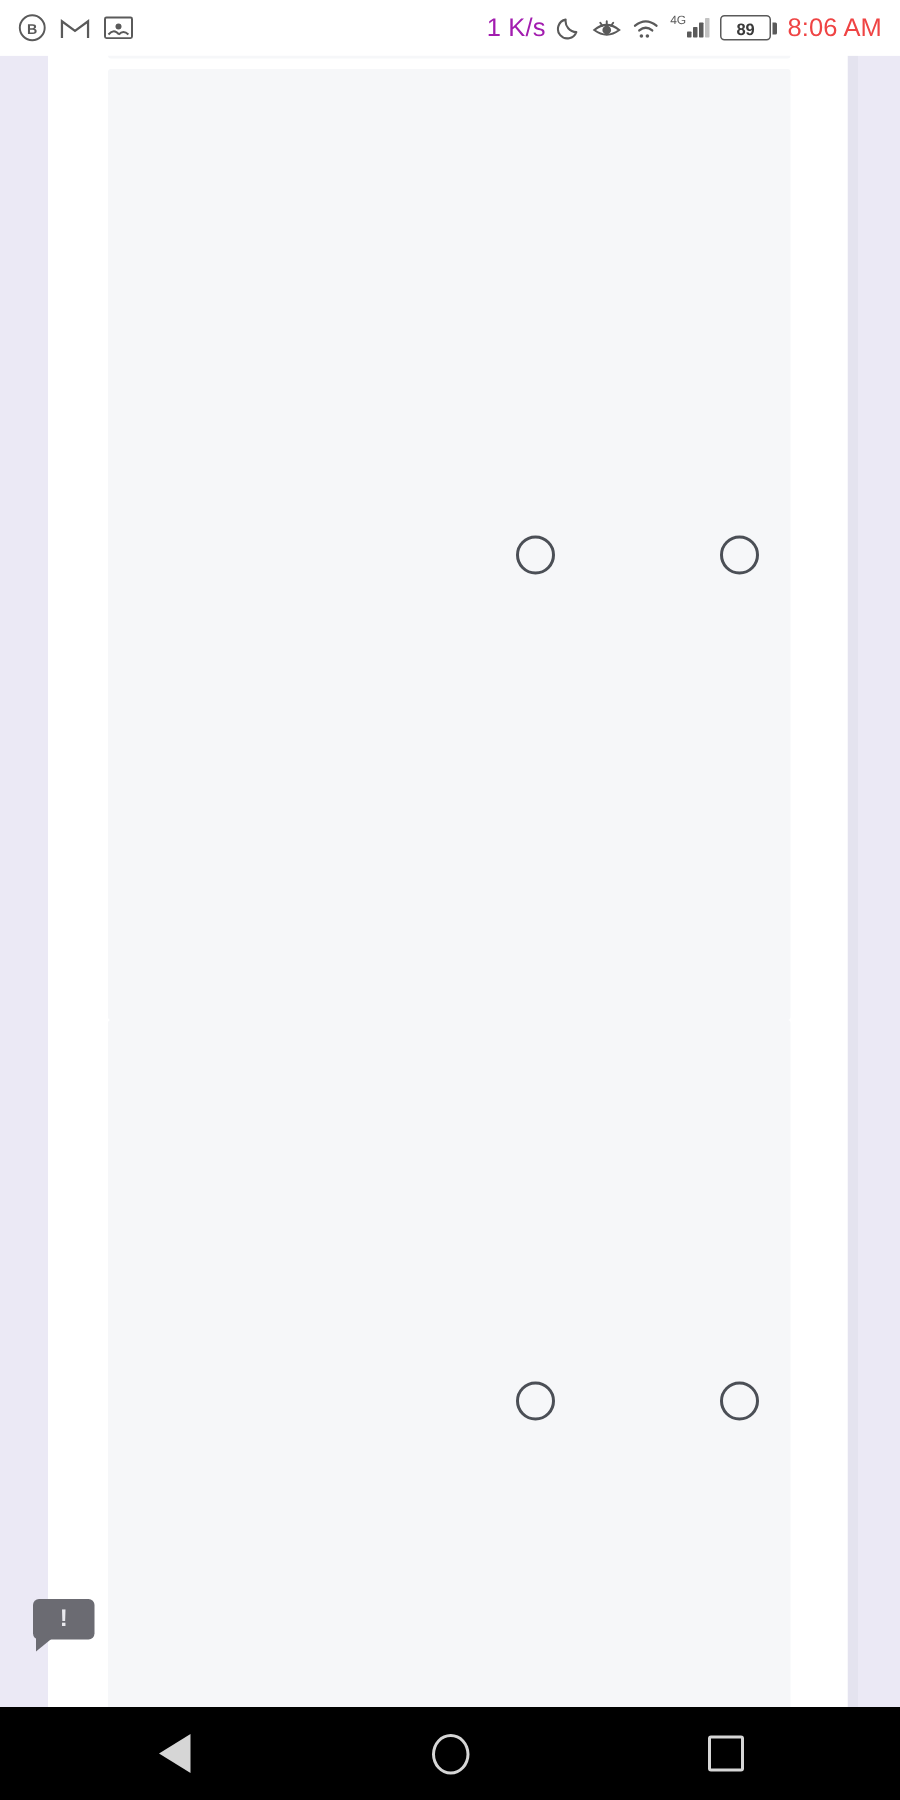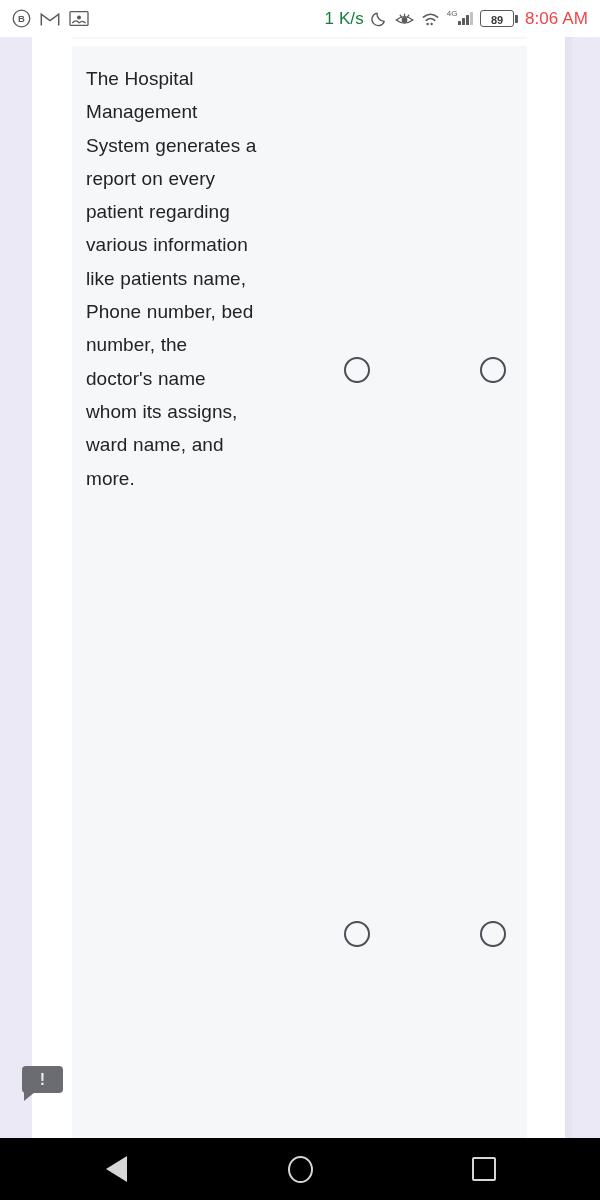--- a/index.html
+++ b/index.html
@@ -41,21 +41,21 @@
     right: 12px; top: 0;
     height: 37px;
     display: flex;
     align-items: center;
     gap: 7px;
     color: #5a5a5a;
   }
   .sb-icon { display:block; }
   .sb-rate {
     font-size: 17px;
-    color: #15803d;
+    color: #a21caf;
     letter-spacing: .1px;
     font-family: "Liberation Sans", sans-serif;
   }
   .sb-clock {
     font-size: 17px;
     color: #ef4444;
     letter-spacing: .1px;
     margin-left: 0;
   }
   .sig-4g {
@@ -307,21 +307,20 @@
     <div class="gutter left"></div>
     <div class="gutter right"></div>
     <div class="scroll-track"></div>
 
     <div class="doc">
 
       <div class="card" id="card-top-sliver"></div>
 
       <div class="card" id="card-1">
         <div class="card-inner">
-          <div class="card-text">The Hospital Management System generates a report on every patient regarding various information like patients name, Phone number, bed number, the doctor's name whom its assigns, ward name, and more.</div>
           <div class="radio opt-a"></div>
           <div class="radio opt-b"></div>
         </div>
       </div>
 
       <div class="card" id="card-2">
         <div class="card-inner">
           <div class="radio opt-a"></div>
           <div class="radio opt-b"></div>
         </div>

